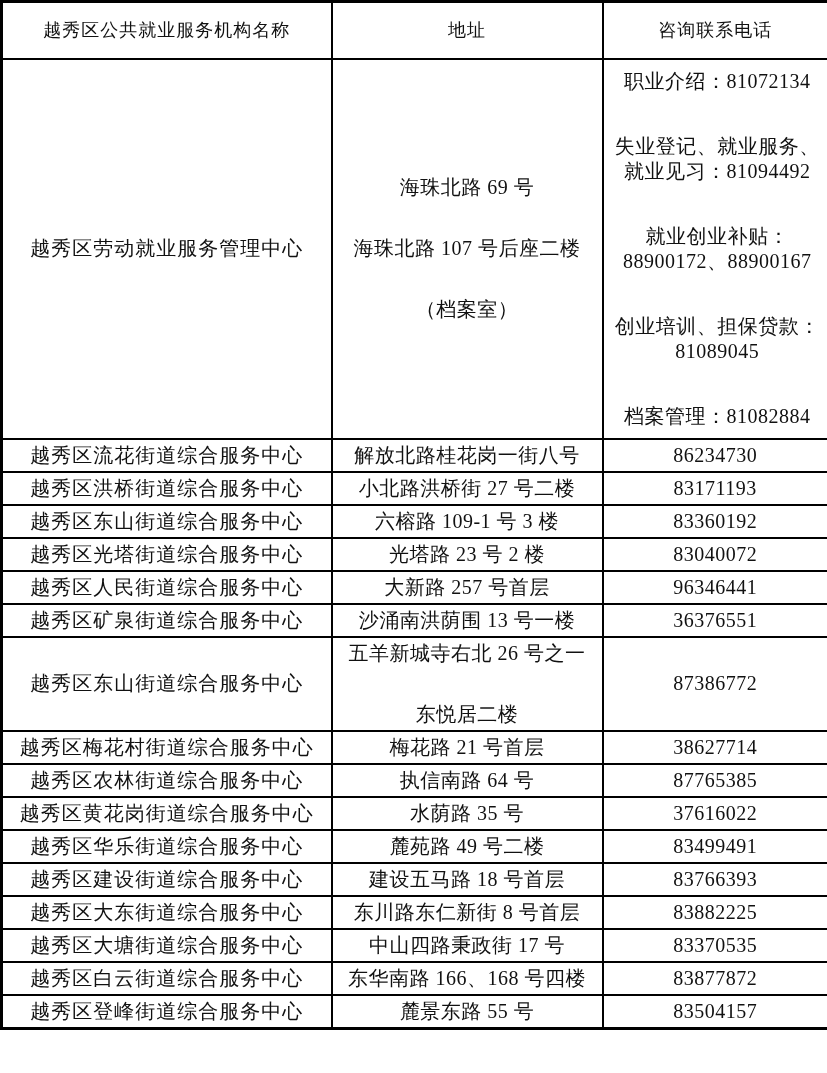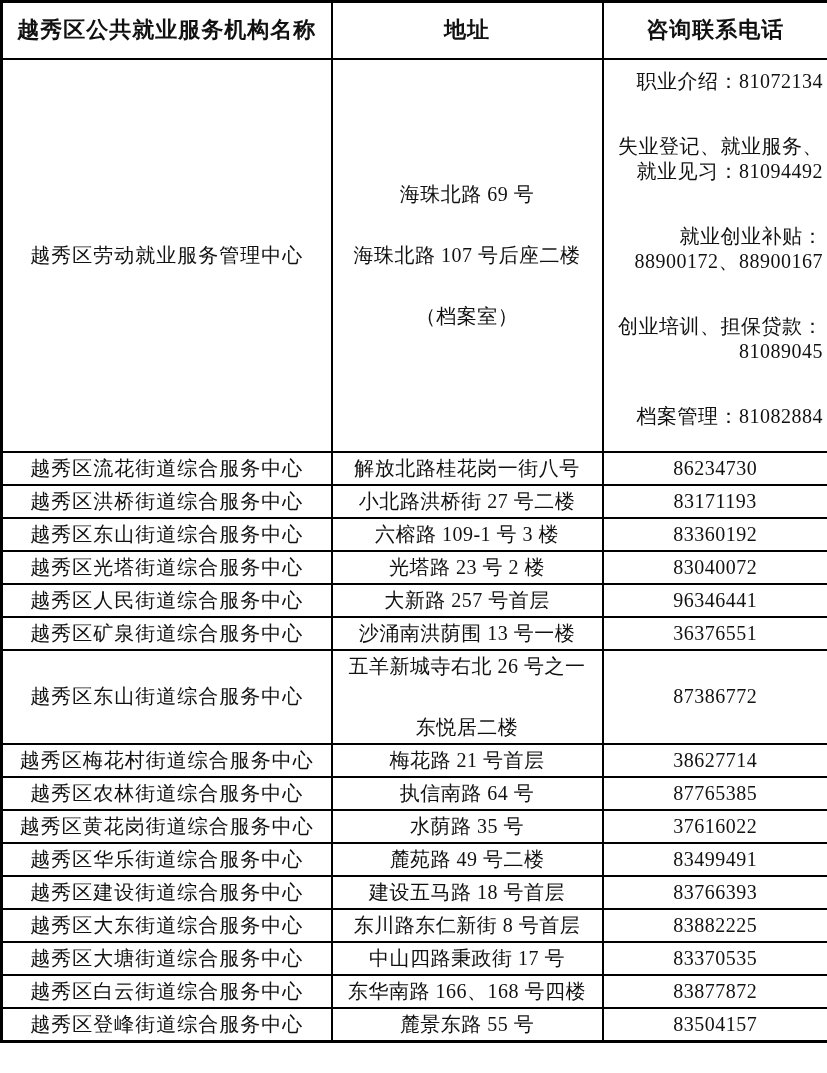--- a/index.html
+++ b/index.html
@@ -28,22 +28,22 @@
     padding: 2px 4px;
     vertical-align: middle;
     text-align: center;
     box-sizing: border-box;
     overflow: hidden;
   }
   thead tr {
     height: 57px;
   }
   thead th {
-    font-size: 22px;
-    font-weight: bold;
+    font-size: 18px;
+    font-weight: normal;
     letter-spacing: 1px;
   }
   tbody tr {
     height: 20px;
     font-size: 20px;
   }
   tbody tr.row-main {
     height: auto;
   }
   tbody tr.row-tall {
@@ -58,22 +58,22 @@
   .addr-line + .addr-line {
     margin-top: 34px;
   }
   tbody tr:not(.row-main):not(.row-tall) .addr-line + .addr-line {
     margin-top: 0;
   }
   td.phone-cell {
     letter-spacing: 0.5px;
   }
   td.phone-cell.align-left {
-    text-align: right;
-    padding: 9px 4px 22px 8px;
+    text-align: center;
+    padding: 9px 4px 9px 8px;
   }
   .phone-line {
     line-height: 25px;
   }
   .phone-group + .phone-group {
     margin-top: 40px;
   }
 </style>
 </head>
 <body>

